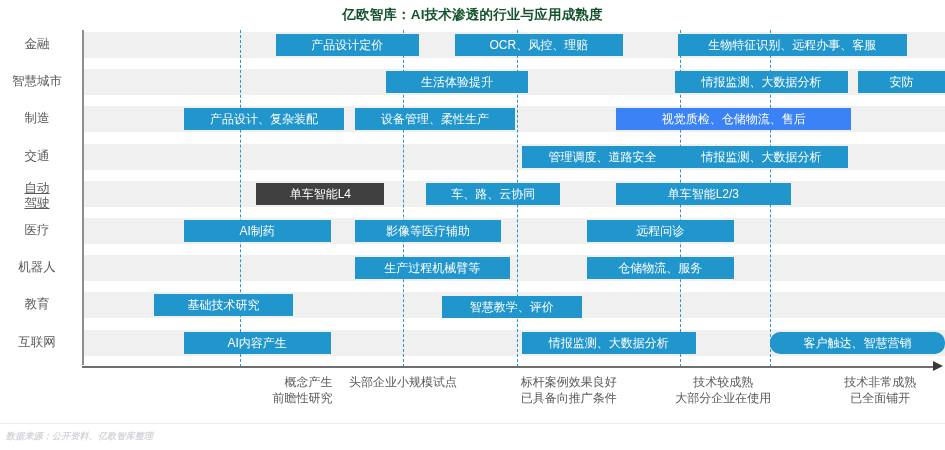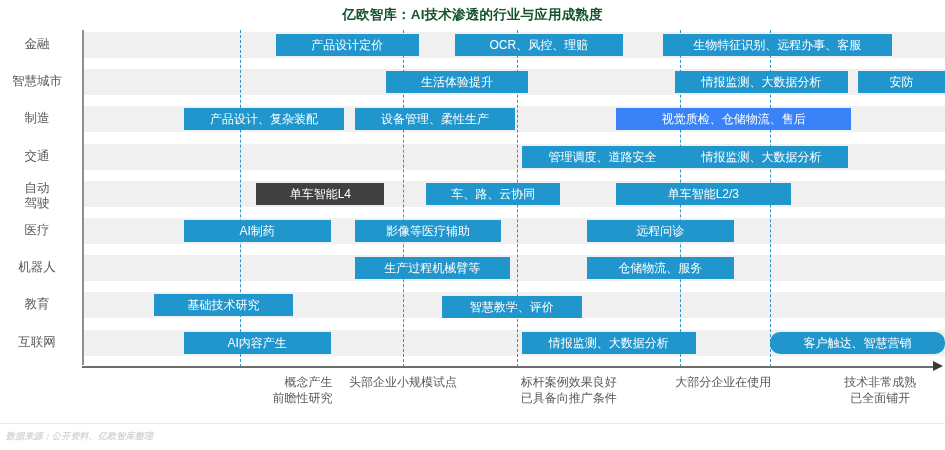--- a/index.html
+++ b/index.html
@@ -168,21 +168,21 @@
     <div id="grid-layer">
         <div class="gridline" style="left: 157.929px;"></div>
         <div class="gridline" style="left: 321.036px;"></div>
         <div class="gridline" style="left: 434.952px;"></div>
         <div class="gridline" style="left: 598.059px;"></div>
         <div class="gridline" style="left: 687.811px;"></div>
       </div>
     <div id="bars-layer">
         <div class="bar" style="left: 194.175px; width: 142.395px; top: 4px; background: rgb(33, 150, 205);">产品设计定价</div>
         <div class="bar" style="left: 372.816px; width: 168px; top: 4px; background: rgb(33, 150, 205);">OCR、风控、理赔</div>
-        <div class="bar" style="left: 581px; width: 228.695px; top: 4px; background: rgb(33, 150, 205);">生物特征识别、远程办事、客服</div>
+        <div class="bar" style="left: 596px; width: 228.695px; top: 4px; background: rgb(33, 150, 205);">生物特征识别、远程办事、客服</div>
         <div class="bar" style="left: 303.776px; width: 142.395px; top: 41.2px; background: rgb(33, 150, 205);">生活体验提升</div>
         <div class="bar" style="left: 592.881px; width: 173.463px; top: 41.2px; background: rgb(33, 150, 205);">情报监测、大数据分析</div>
         <div class="bar" style="left: 775.837px; width: 87.163px; top: 41.2px; background: rgb(33, 150, 205);">安防</div>
         <div class="bar" style="left: 101.834px; width: 160.518px; top: 78.4px; background: rgb(33, 150, 205);">产品设计、复杂装配</div>
         <div class="bar" style="left: 272.708px; width: 160.518px; top: 78.4px; background: rgb(33, 150, 205);">设备管理、柔性生产</div>
         <div class="bar" style="left: 534.197px; width: 235px; top: 78.4px; background: #3b82f6;">视觉质检、仓储物流、售后</div>
         <div class="bar" style="left: 440.13px; width: 160.518px; top: 115.6px; background: rgb(33, 150, 205);">管理调度、道路安全</div>
         <div class="bar" style="left: 592.881px; width: 173.463px; top: 115.6px; background: rgb(33, 150, 205);">情报监测、大数据分析</div>
         <div class="bar" style="left: 174.326px; width: 128px; top: 152.8px; background: #404040; text-align: center;">单车智能L4</div>
         <div class="bar" style="left: 344.337px; width: 133.765px; top: 152.8px; background: rgb(33, 150, 205);">车、路、云协同</div>
@@ -206,21 +206,21 @@
       </div>
       <div class="cat-label" style="top: 74.2px;">
         <span>智慧城市</span>
       </div>
       <div class="cat-label" style="top: 111.4px;">
         <span>制造</span>
       </div>
       <div class="cat-label" style="top: 148.6px;">
         <span>交通</span>
       </div>
-      <div class="cat-label" style="top: 180.8px;">
+      <div class="cat-label" style="top: 180.8px; text-decoration: underline;">
         <span>自动</span>
         <span>驾驶</span>
       </div>
       <div class="cat-label" style="top: 223px;">
         <span>医疗</span>
       </div>
       <div class="cat-label" style="top: 260.2px;">
         <span>机器人</span>
       </div>
       <div class="cat-label" style="top: 297.4px;">
@@ -239,20 +239,21 @@
         <span>前瞻性研究</span>
       </div>
       <div class="stage-label" style="left: 313.036px; width: 180px;">
         <span>头部企业小规模试点</span>
       </div>
       <div class="stage-label" style="left: 478.732px; width: 180px;">
         <span>标杆案例效果良好</span>
         <span>已具备向推广条件</span>
       </div>
       <div class="stage-label" style="left: 633.209px; width: 180px;">
+        <span>技术较成熟</span>
         <span>大部分企业在使用</span>
       </div>
       <div class="stage-label" style="left: 790.275px; width: 180px;">
         <span>技术非常成熟</span>
         <span>已全面铺开</span>
       </div>
     </div>
 
   <div id="footer-divider"></div>
   <div id="source-note">数据来源：公开资料、亿欧智库整理</div>

